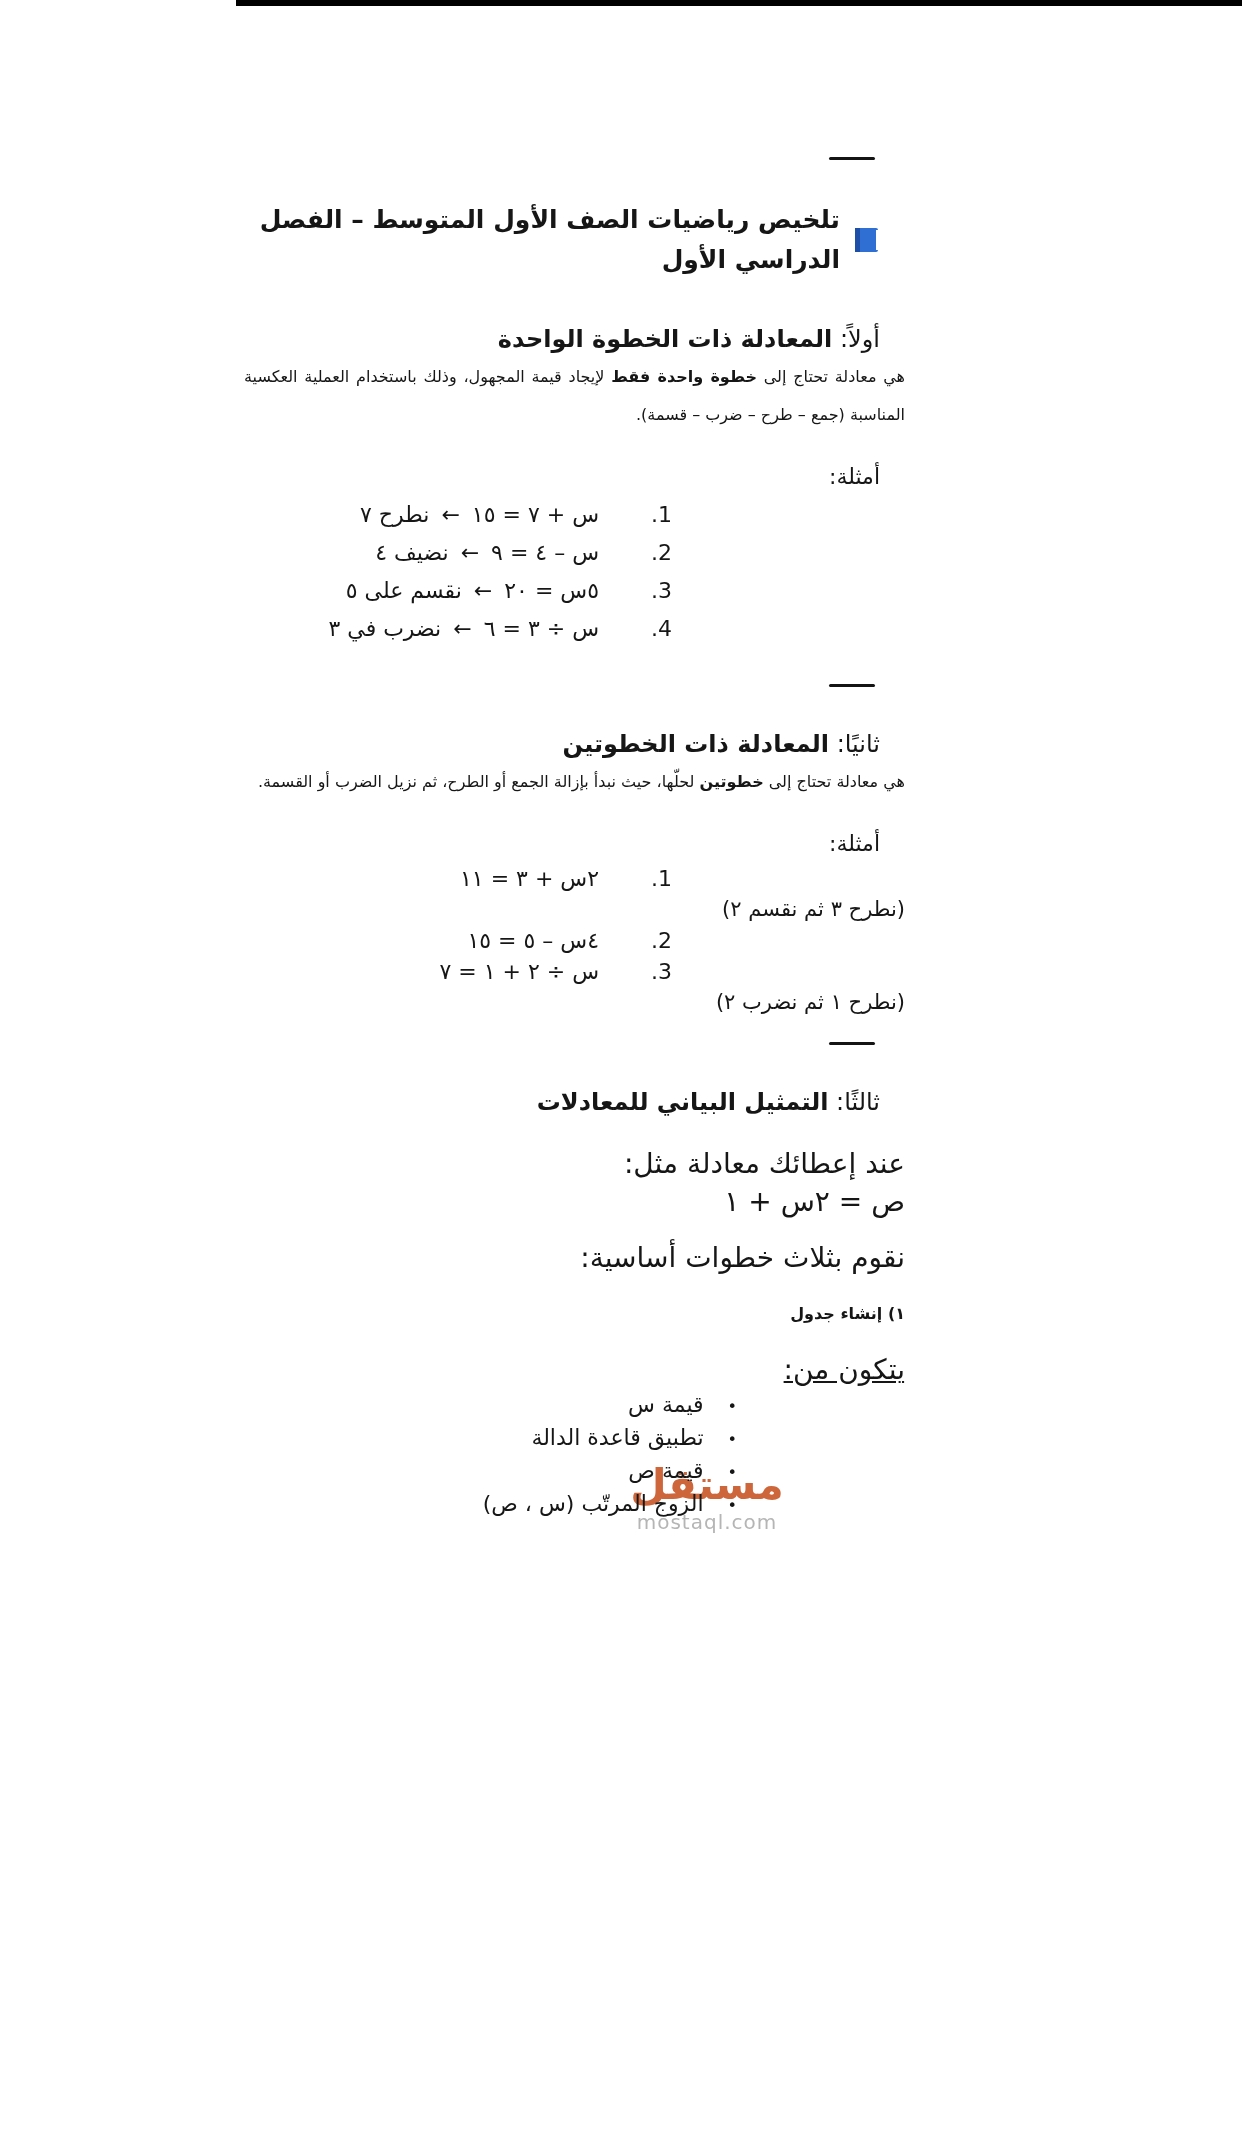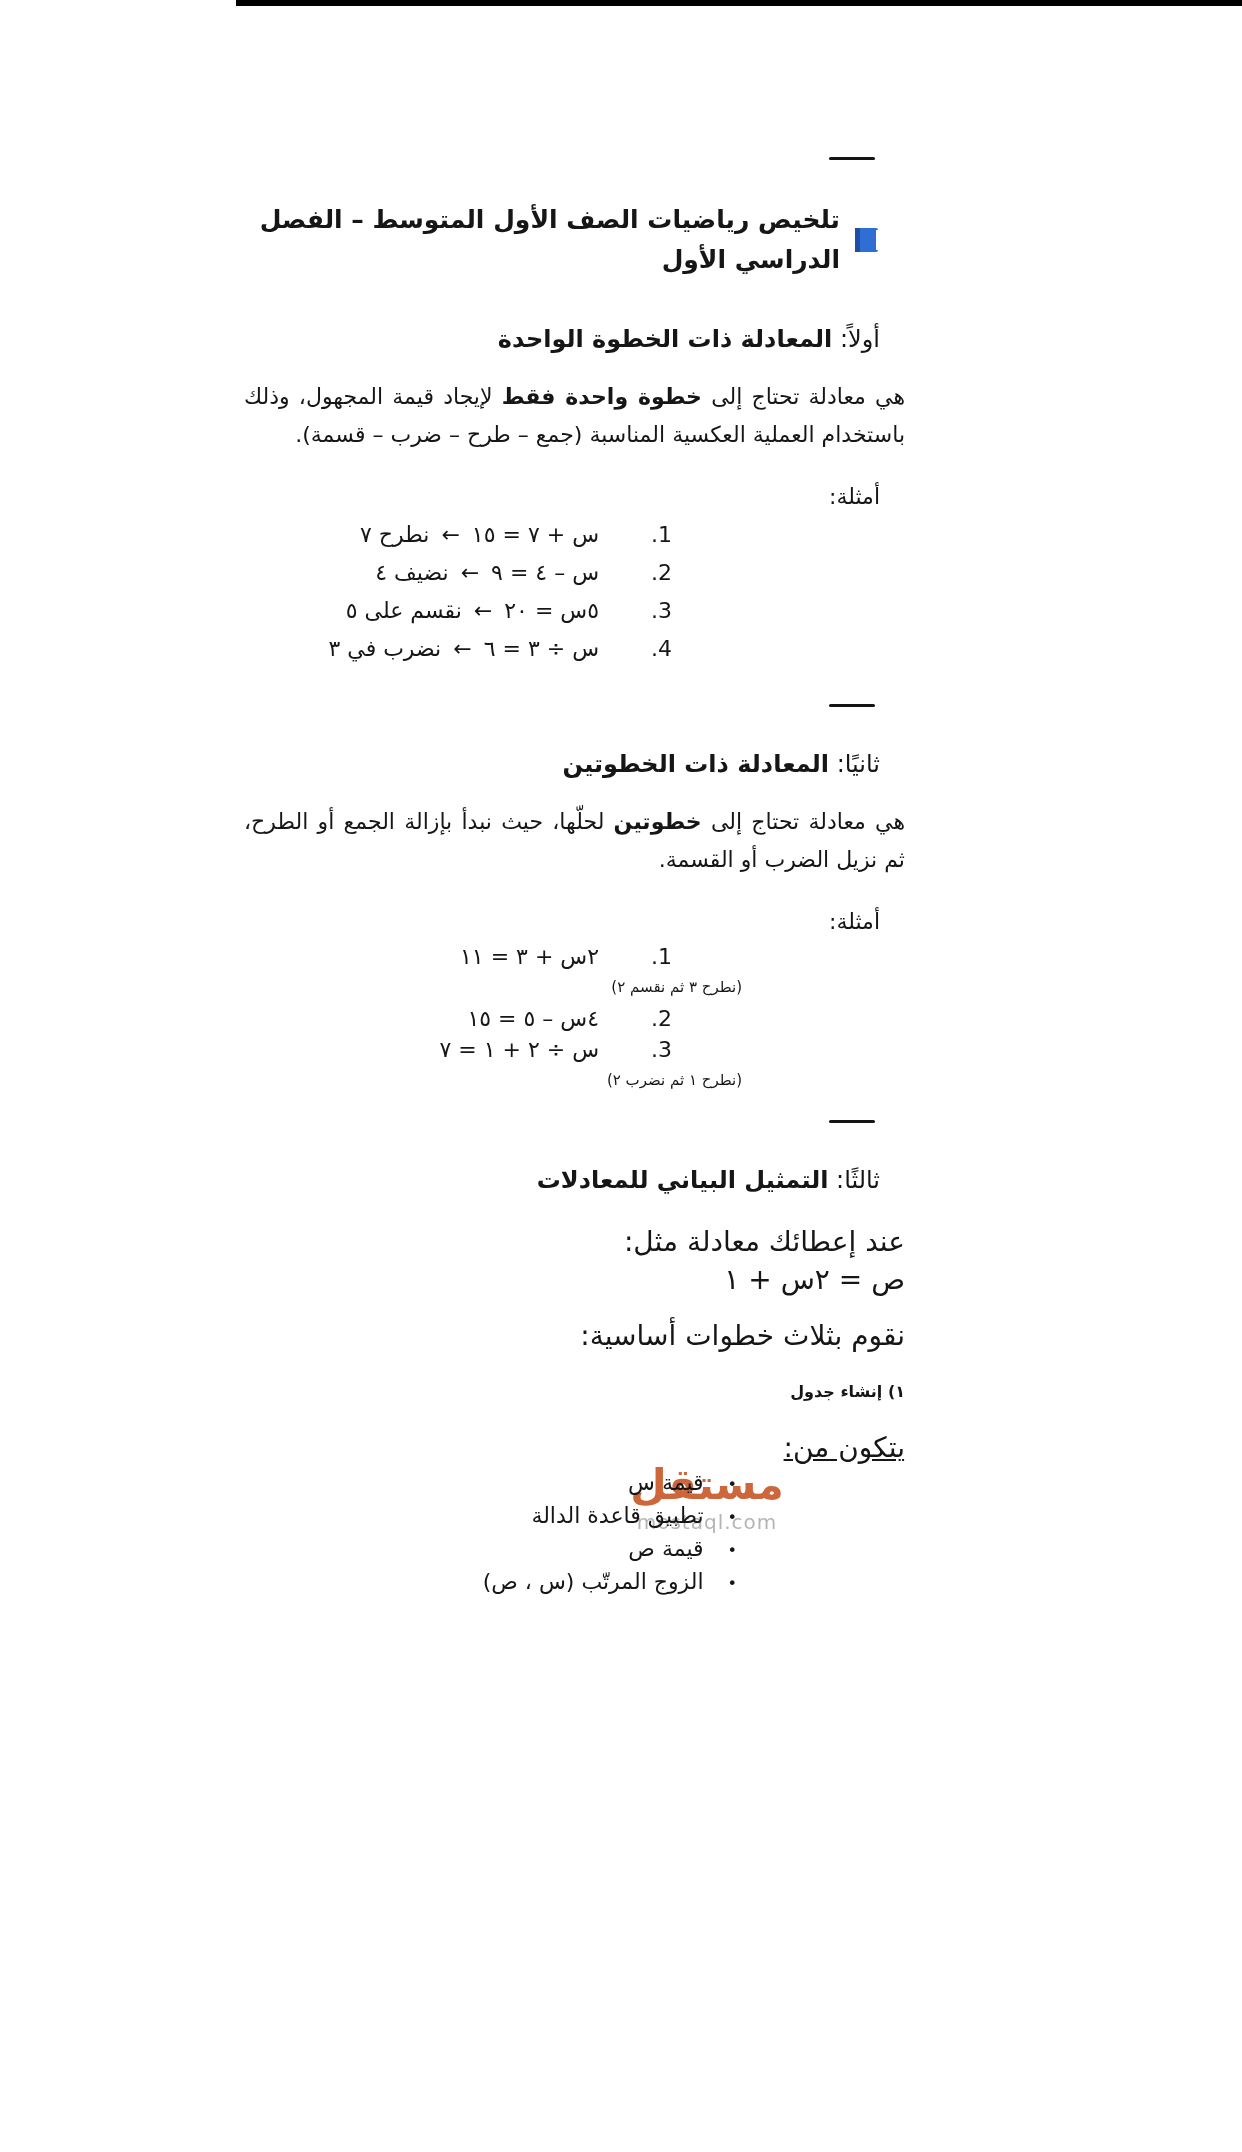--- a/index.html
+++ b/index.html
@@ -21,36 +21,36 @@
     margin:40px 25px 0 0; font-weight:bold; font-size:25px; line-height:40px;
   }
   .book-icon { display:inline-flex; align-items:center; }
 
   .sec-head { margin-right:25px; font-size:24px; line-height:38px; }
   .sec-head b { font-weight:bold; }
   .sec-head-1 { margin-top:40px; }
   .sec-head-2 { margin-top:38px; }
   .sec-head-3 { margin-top:38px; }
 
-  .para { margin-top:20px; font-size:22px; line-height:38px; text-align:justify; }
+  .para { font-size:16px; line-height:38px; text-align:justify; }
   .para b { font-weight:bold; }
 
   .examples-label { margin:24px 25px 0 0; font-size:22px; line-height:38px; }
 
   .ex-item {
     display:flex; align-items:baseline; column-gap:12px;
     margin-right:233px; font-size:22px; line-height:38px; white-space:nowrap;
   }
   .ex-num { margin-left:40px; }
 
   .ex2-line {
     display:flex; align-items:baseline; column-gap:12px;
     margin-right:233px; font-size:22px; line-height:31px; white-space:nowrap;
   }
-  .ex2-note { margin-right:163px; font-size:15px; line-height:31px; }
+  .ex2-note { font-size:21px; line-height:31px; }
 
   .s3-line { font-size:28px; line-height:38px; }
   .s3-intro { margin-top:24px; }
   .s3-steps-intro { margin-top:18px; }
   .s3-step1 { margin-top:18px; font-weight:bold; font-size:16px; }
   .s3-consists { margin-top:18px;text-decoration:underline; }
 
   .bullet-row {
     display:flex; align-items:baseline; column-gap:24px;
     margin-right:168px; font-size:22px; line-height:31px;

